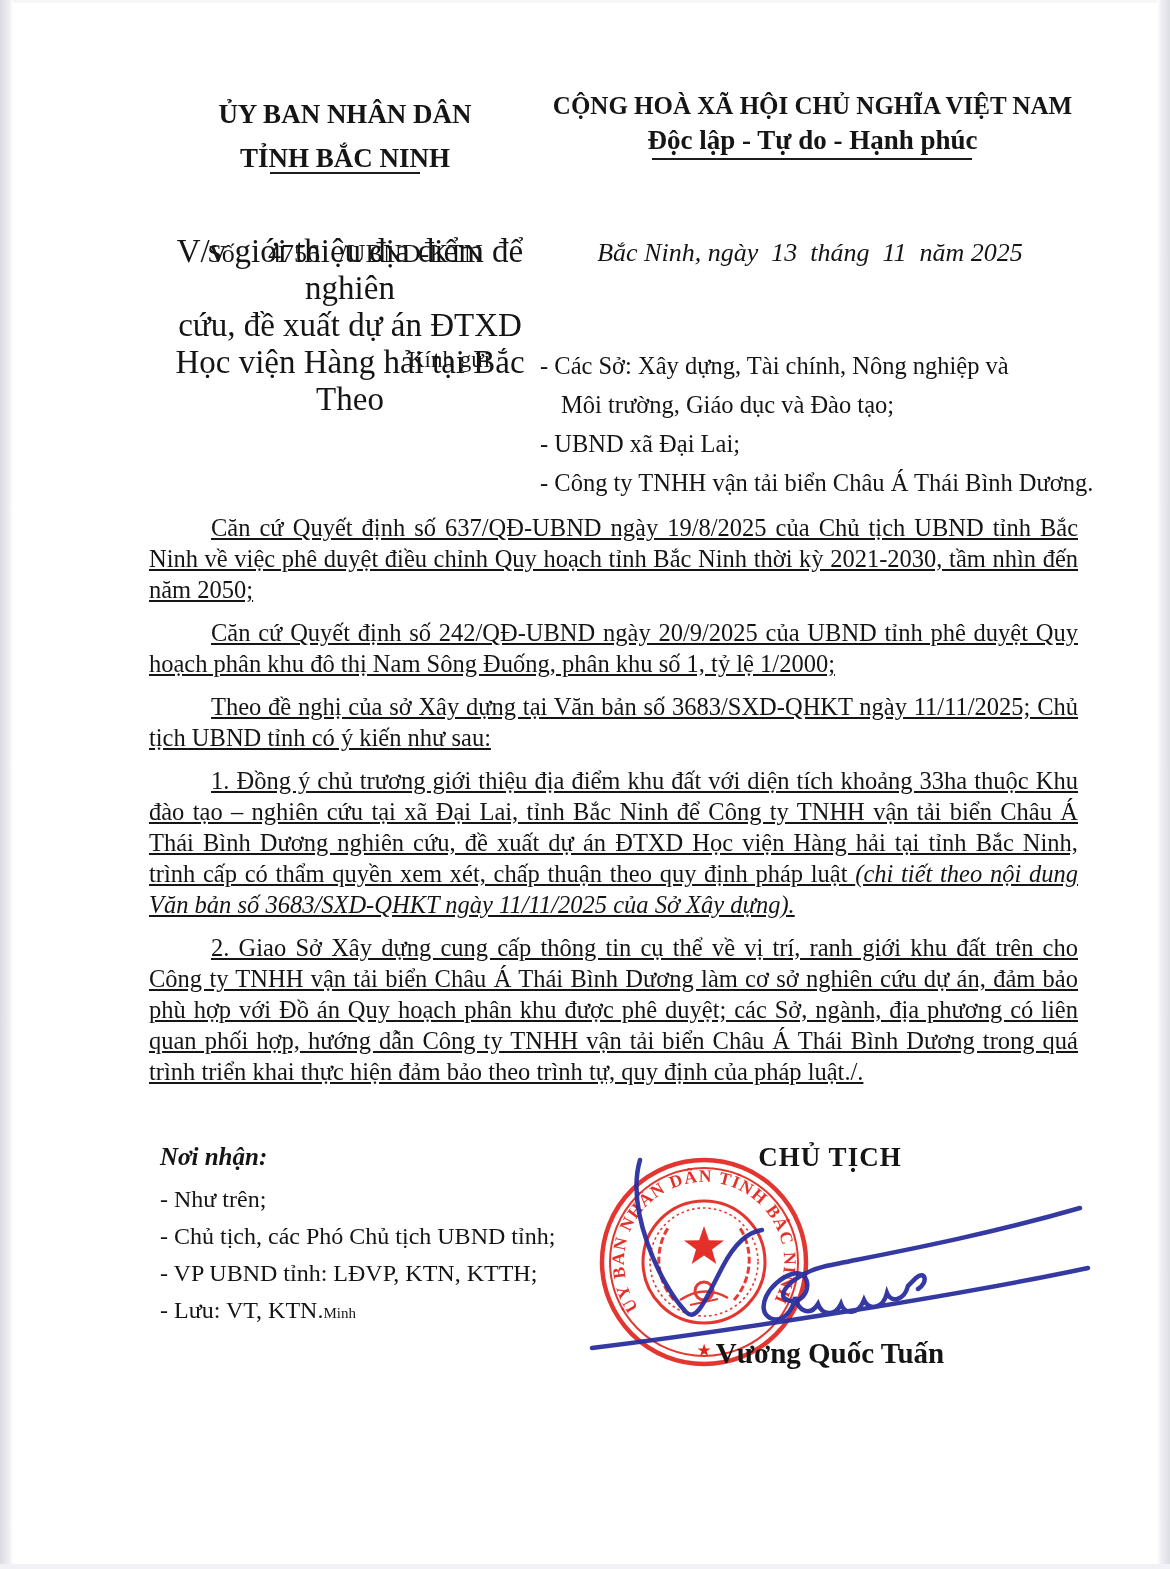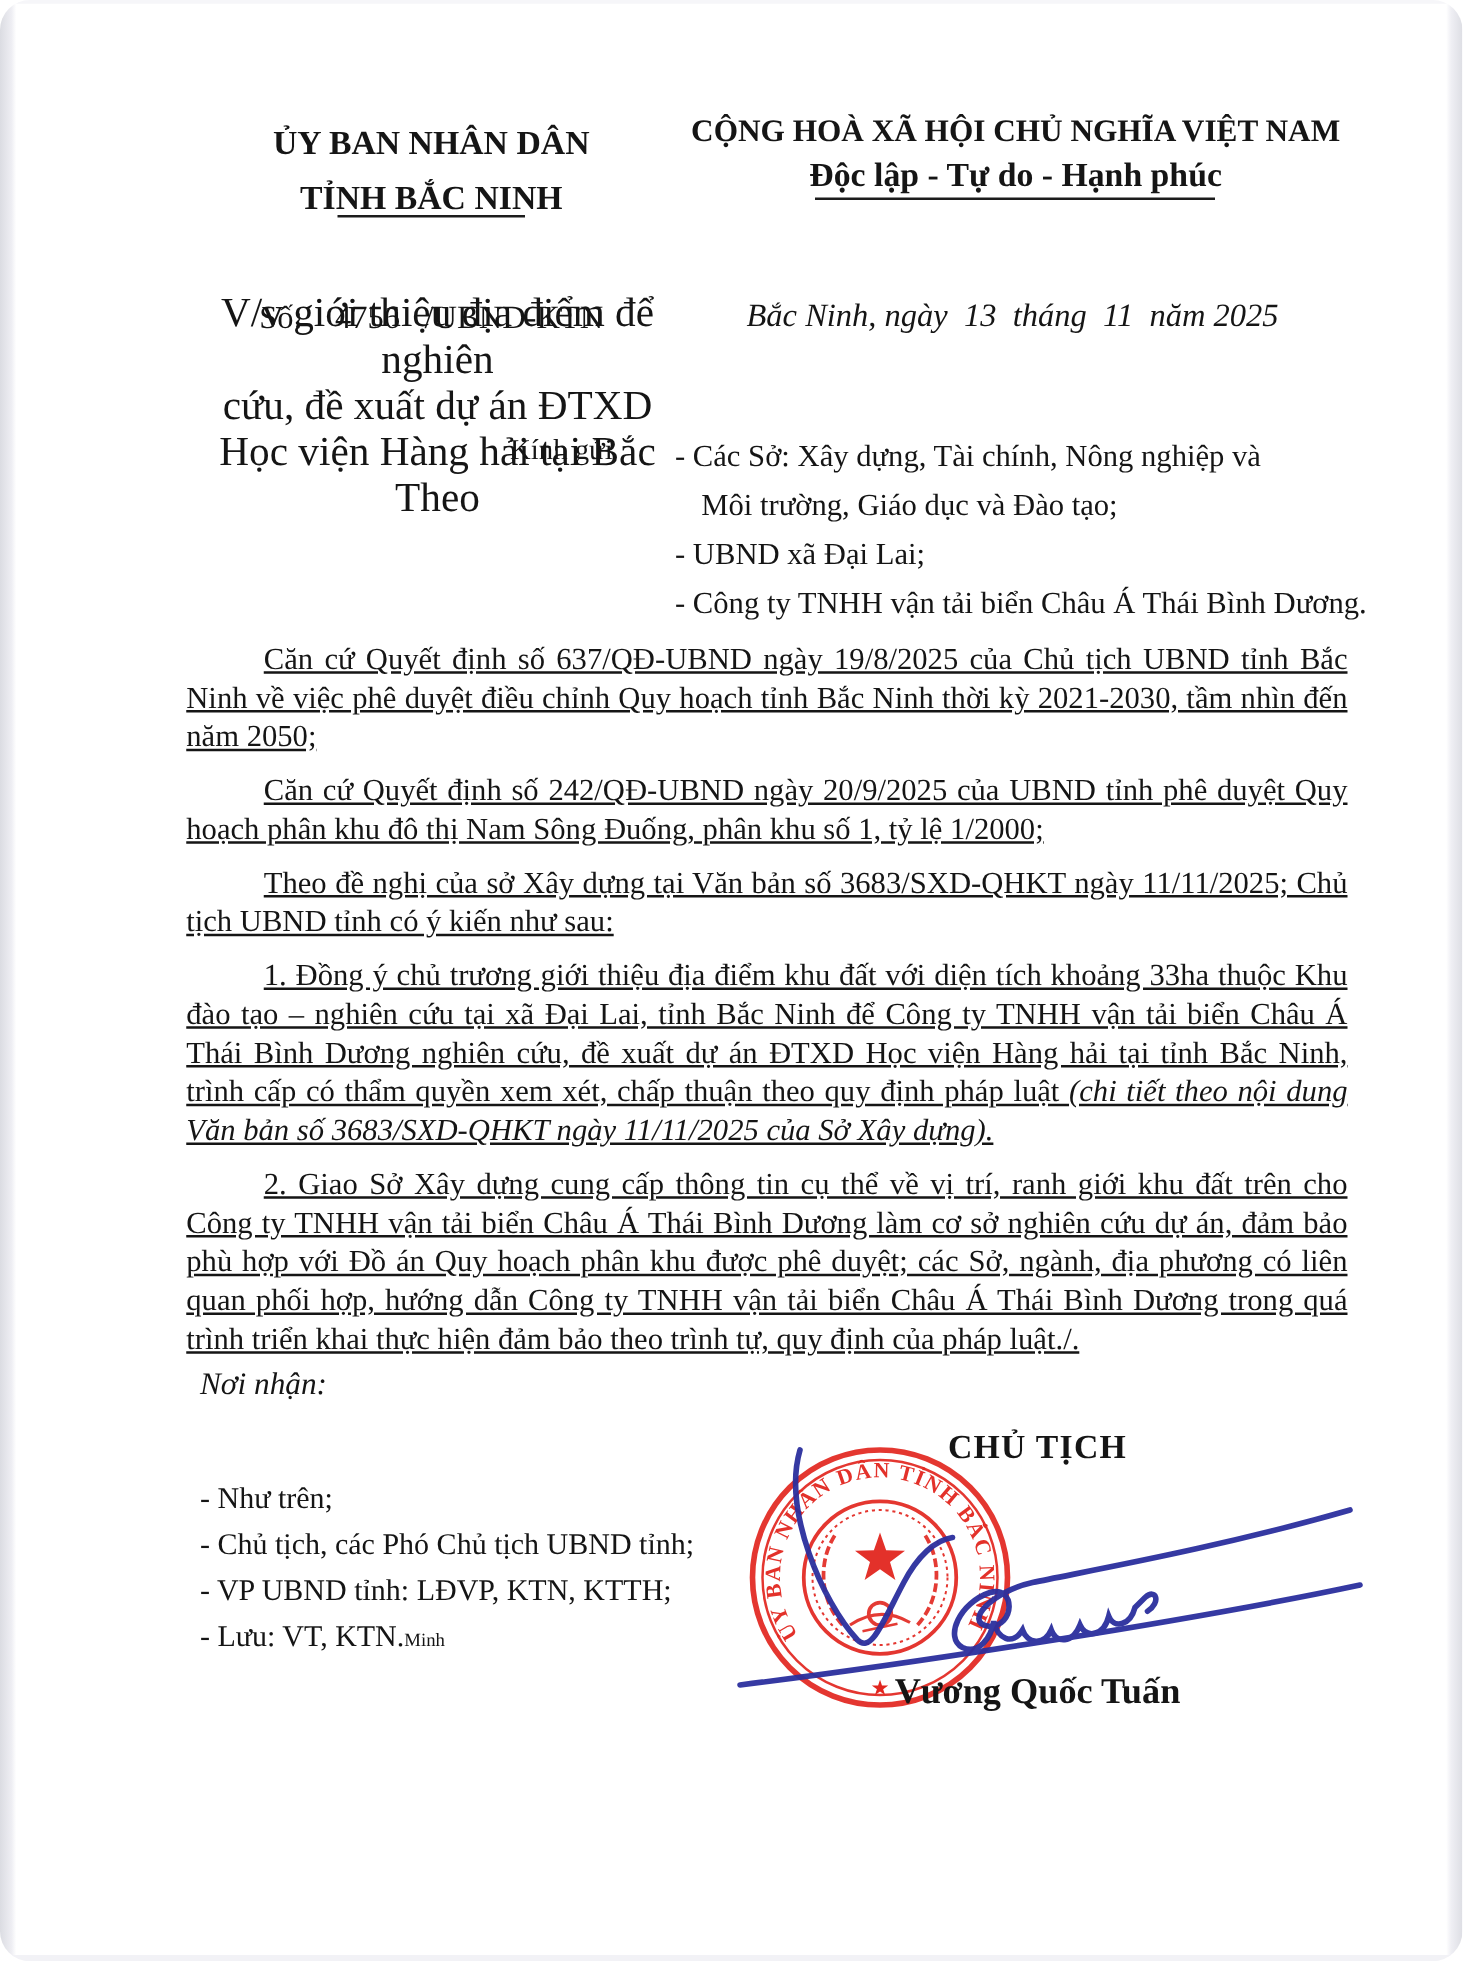--- a/index.html
+++ b/index.html
@@ -1,18 +1,18 @@
 <!DOCTYPE html>
 <html><head>
 <meta charset="utf-8">
 <style>
   html,body{margin:0;padding:0;background:#ffffff;}
   #page{
     position:relative;width:1170px;height:1569px;background:#ffffff;overflow:hidden;
-    font-family:"Liberation Serif","DejaVu Serif",serif;color:#151515;border-radius:24px;
+    font-family:"Liberation Serif","DejaVu Serif",serif;color:#151515;
   }
   .edge{position:absolute;top:0;height:100%;pointer-events:none;}
   .edge.left{left:0;width:13px;background:linear-gradient(to right,#dbdce2,#eeeef3 70%,#ffffff);}
   .edge.right{left:1157px;width:13px;background:linear-gradient(to left,#dddee4,#efeff4 70%,#ffffff);}
   .edge.top{left:0;top:0;width:100%;height:3px;background:#f6f6f9;}
   .edge.bottom{left:0;top:1564px;width:100%;height:5px;background:#f2f2f6;}
   .abs{position:absolute;}
   .center{text-align:center;}
   .i{font-style:italic;}
   .pre{white-space:pre;margin-top:48px;}
@@ -27,21 +27,21 @@
 
   .kinhgui{left:408px;top:347px;font-size:23px;}
   .recips{left:528px;top:346px;width:580px;font-size:24.5px;}
   .recips .rline{line-height:39px;margin-left:12px;}
   .recips .cont{padding-left:21px;}
 
   .bodytext{left:137px;top:500px;width:953px;font-size:24.5px;line-height:31px;text-align:justify;}
   .bodytext p{margin:12px;text-indent:62px;text-decoration:underline;}
   .bodytext p.sp{margin-top:9px;}
 
-  .noinhan-h{left:160px;top:1094px;font-size:25px;font-weight:normal;font-style:italic;}
+  .noinhan-h{left:160px;top:1143px;font-size:25px;font-weight:bold;font-style:italic;}
   .noinhan{left:160px;top:1181px;width:430px;font-size:24px;line-height:37px;}
   .small-annot{font-size:15px;}
 
   .signer-title{left:640px;top:1142px;width:380px;font-size:27px;font-weight:bold;letter-spacing:1px;}
   .signer-name{left:630px;top:1337px;width:400px;font-size:29px;font-weight:bold;}
 
   .sealbox{left:594px;top:1150px;width:220px;height:228px;}
   .sigbox{left:556px;top:1146px;width:540px;height:210px;}
 </style>
 </head>

